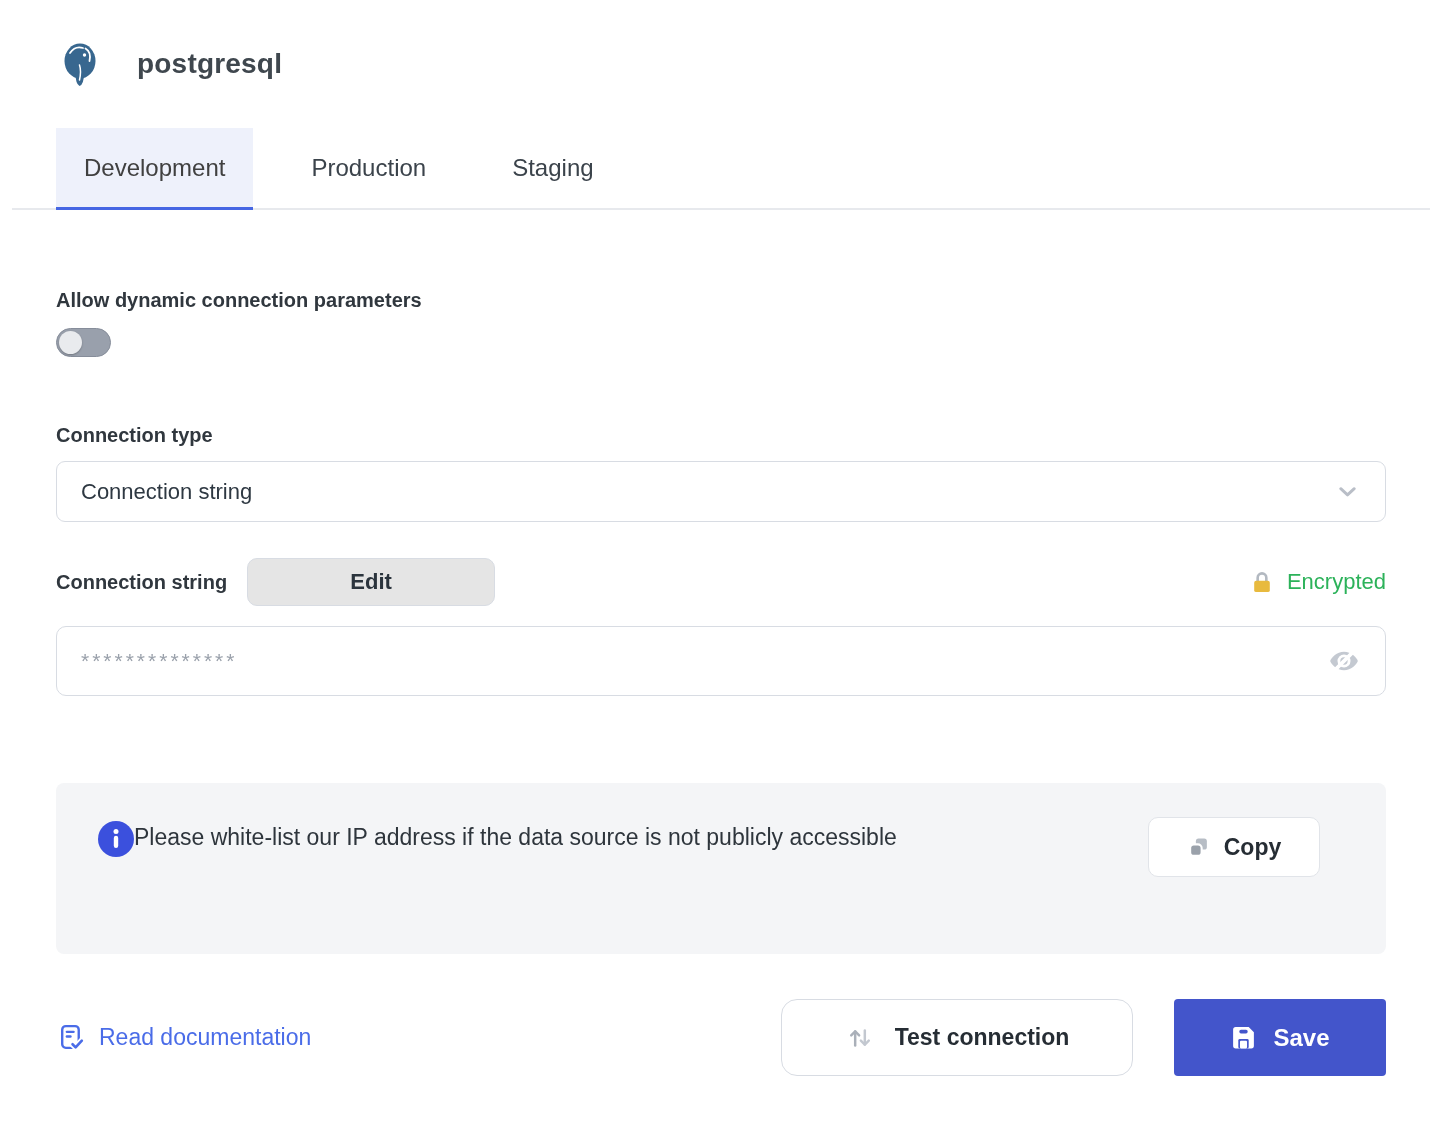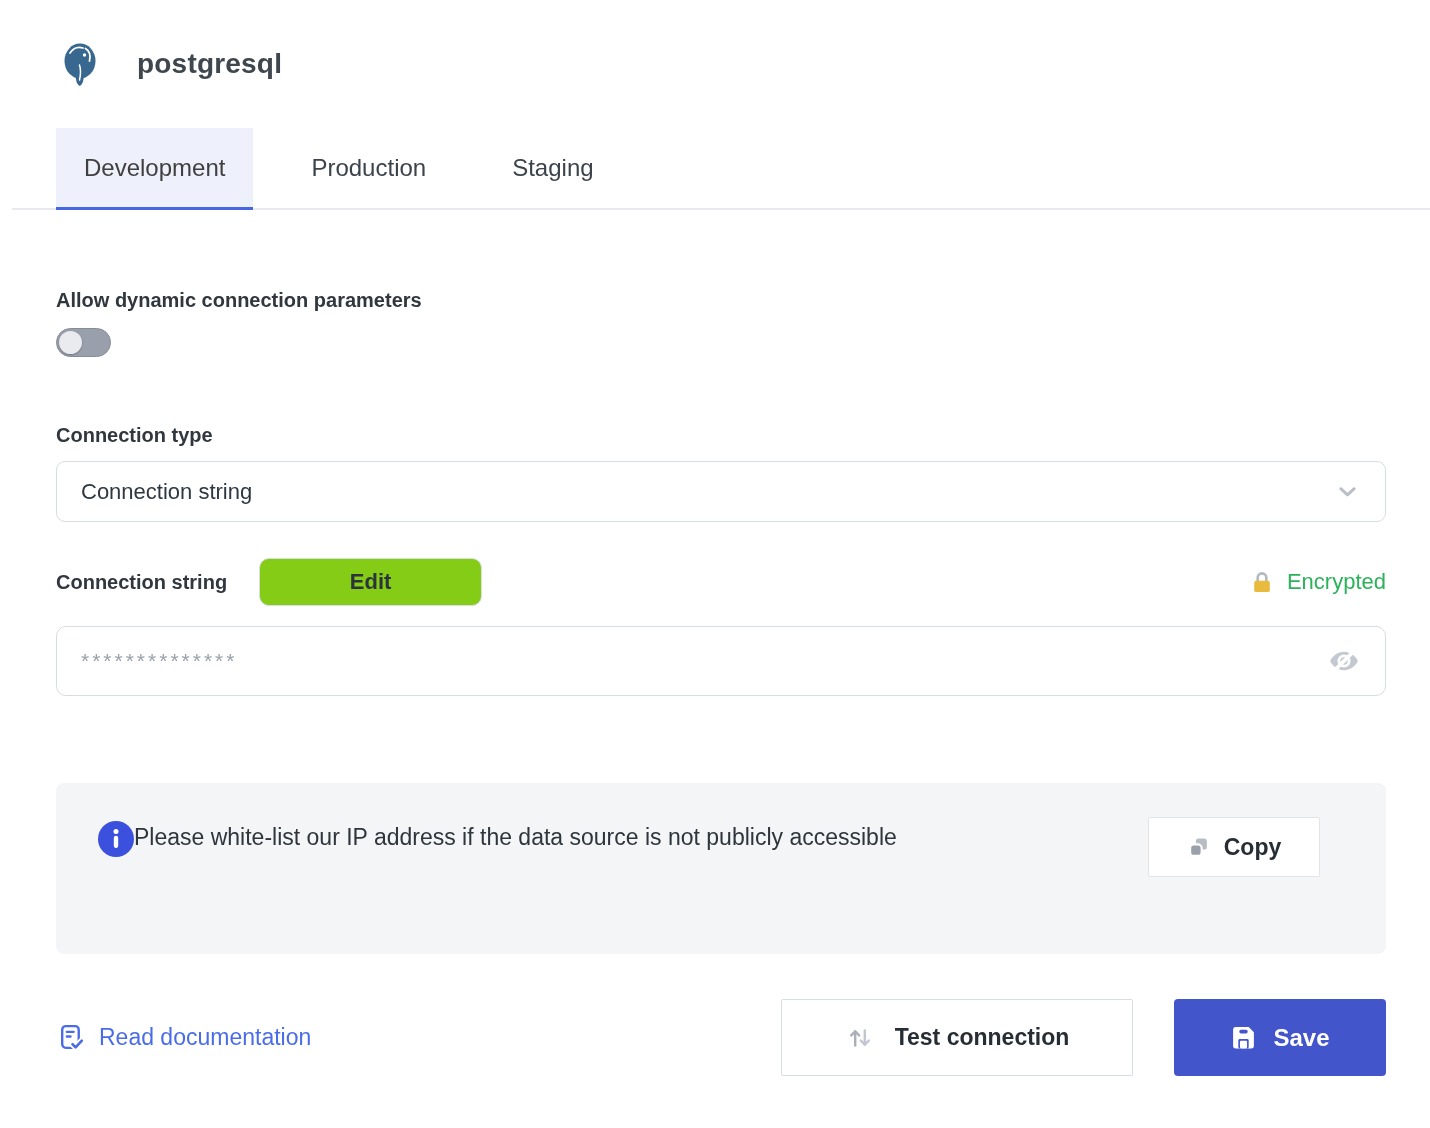--- a/index.html
+++ b/index.html
@@ -27,45 +27,45 @@
   .toggle { margin-top: 16px; width: 55px; height: 29px; border-radius: 15px;
     background: #99a0ac; border: 1px solid #868d9a; position: relative; cursor: pointer; }
   .toggle .knob { position: absolute; top: 2px; left: 2px; width: 23px; height: 23px;
     border-radius: 50%; background: #e9ebee; box-shadow: 0 1px 2px rgba(0,0,0,.25); }
   
   .select { margin-top: 14px; height: 61px; border: 1px solid #d8dce3; border-radius: 9px;
     display: flex; align-items: center; justify-content: space-between; padding: 0 24px;
     font-size: 22px; color: #2e3842; background: #fff; cursor: pointer; }
   
   .cs-row { margin-top: 36px; display: flex; align-items: center; }
-  .edit-btn { margin-left: 32px; width: 223px; height: 48px; border: 1px solid #d8dce3;
-    border-radius: 10px; background: #84cc16; font-family: inherit; font-size: 22px;
+  .edit-btn { margin-left: 20px; width: 248px; height: 48px; border: 1px solid #d8dce3;
+    border-radius: 10px; background: #e5e5e5; font-family: inherit; font-size: 22px;
     font-weight: 700; color: #2b343d; cursor: pointer; }
   .encrypted { margin-left: auto; display: flex; align-items: center; gap: 12px;
     font-size: 22px; color: #2cb25a; }
   
   .password-field { margin-top: 20px; height: 70px; border: 1px solid #d8dce3;
     border-radius: 10px; display: flex; align-items: center; padding: 0 24px; background: #fff; }
   .masked { font-size: 21px; letter-spacing: 3px; color: #9aa1ab; }
   .eye-btn { margin-left: auto; cursor: pointer; display: flex; }
   
   .banner { margin-top: 87px; min-height: 171px; background: #f4f5f7; border-radius: 8px;
     display: flex; align-items: flex-start; padding: 34px 66px 34px 42px; }
   .info-badge { flex: 0 0 auto; margin-top: 4px; display: flex; }
   .banner-text { font-size: 23px; line-height: 40px; color: #2e353c; max-width: 820px; }
   .copy-btn { margin-left: auto; width: 172px; height: 60px; background: #fff;
-    border: 1px solid #e1e4e9; border-radius: 2px; display: flex; align-items: center;
+    border: 1px solid #e1e4e9; border-radius: 10px; display: flex; align-items: center;
     justify-content: center; gap: 14px; font-family: inherit; font-size: 23px;
     font-weight: 700; color: #262d34; cursor: pointer; }
   
   .footer { margin-top: 45px; display: flex; align-items: center; padding-bottom: 47px; }
   .doc-link { display: flex; align-items: center; gap: 12px; font-size: 23px;
     color: #4a6ce8; text-decoration: none; cursor: pointer; }
   .test-btn { margin-left: auto; width: 352px; height: 77px; background: #fff;
-    border: 1px solid #d8dce3; border-radius: 2px; display: flex; align-items: center;
+    border: 1px solid #d8dce3; border-radius: 16px; display: flex; align-items: center;
     justify-content: center; gap: 20px; font-family: inherit; font-size: 23px;
     font-weight: 700; color: #262d34; cursor: pointer; }
   .save-btn { margin-left: 41px; width: 212px; height: 77px; background: #4355cb;
     border: none; border-radius: 4px; display: flex; align-items: center;
     justify-content: center; gap: 16px; font-family: inherit; font-size: 24px;
     font-weight: 700; color: #fff; cursor: pointer; }
 </style>
 </head>
 <body>
 

